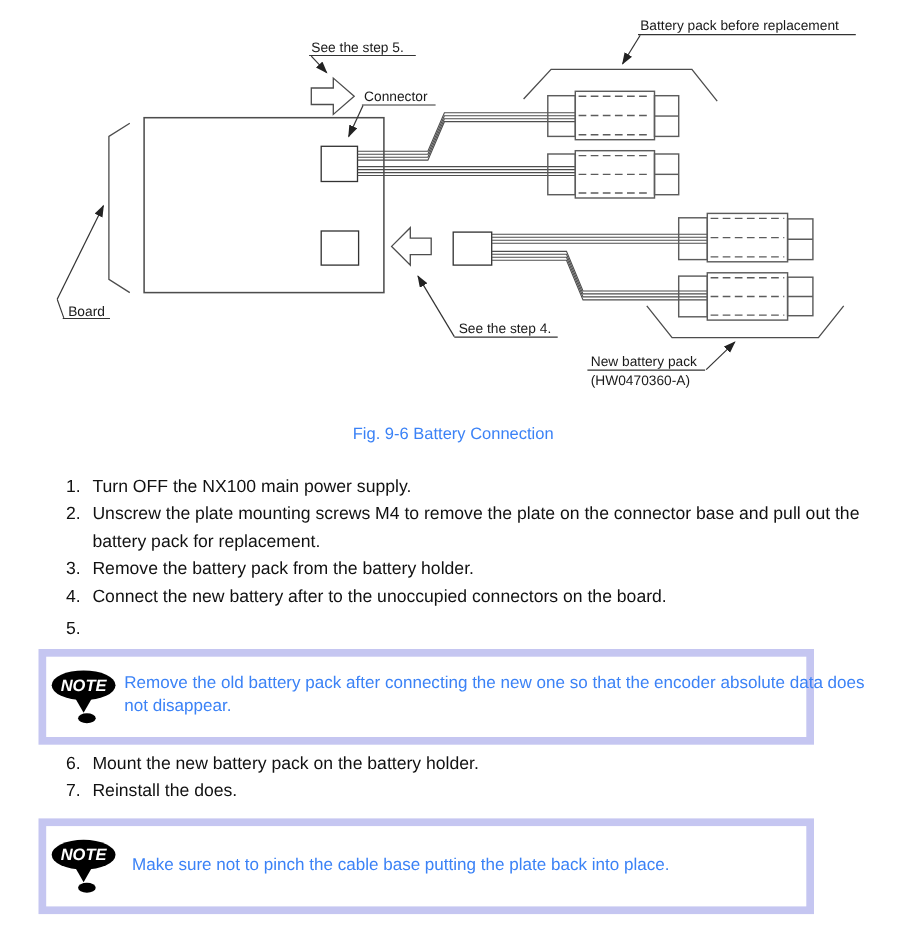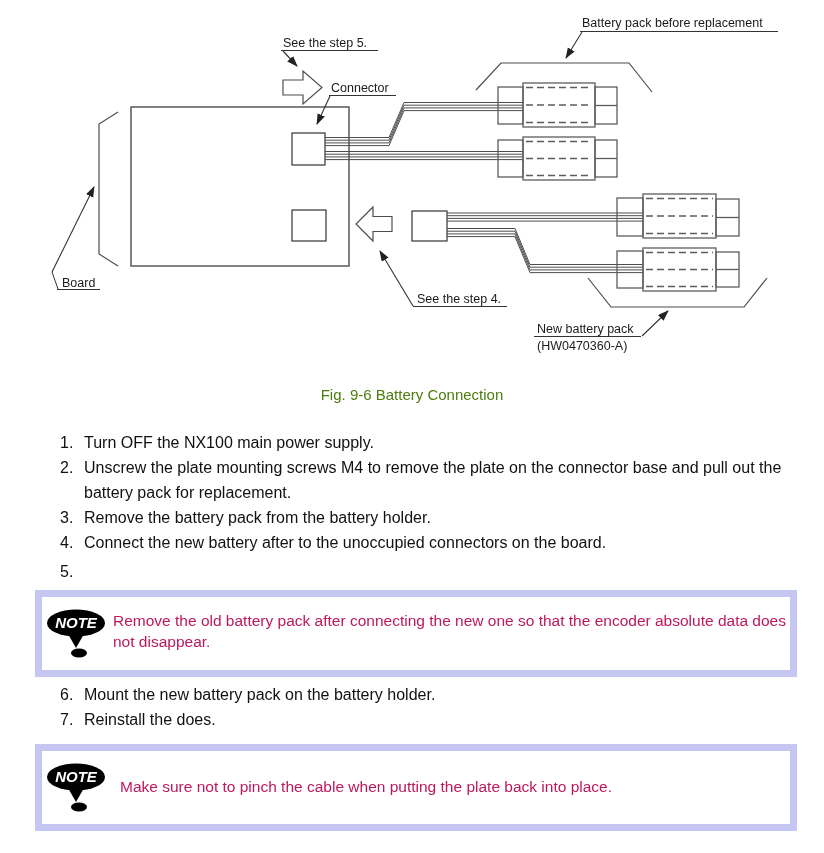--- a/index.html
+++ b/index.html
@@ -1,34 +1,34 @@
 <!DOCTYPE html>
 <html><head>
 <meta charset="utf-8">
 <style>
   html,body{margin:0;padding:0;background:#fff;}
   .page{position:relative;width:824px;height:853px;background:#fff;
         font-family:"Liberation Sans",sans-serif;color:#1a1a1a;overflow:hidden;}
   svg text{font-family:"Liberation Sans",sans-serif;}
   .diagram{position:absolute;left:0;top:0;}
   .caption{position:absolute;left:0;top:386px;width:824px;text-align:center;
-           font-size:15px;color:#4d7c0f;}
+           font-size:15px;color:#3b82f6;}
   .steps{position:absolute;left:0;width:824px;}
   .steps-1{top:430px;}
   .steps-2{top:682px;}
   .step{display:flex;padding-left:60px;font-size:16px;line-height:25px;color:#111;}
   .step .num{width:24px;flex:0 0 24px;}
   .step .txt{width:714px;}
   .step.gap-top{margin-top:4px;}
-  .note{position:absolute;left:35px;width:762px;height:87px;box-sizing:border-box;
+  .note{position:absolute;left:35px;width:705px;height:87px;box-sizing:border-box;
         background:#fff;}
   .note-1{top:590px;}
   .note-2{top:744px;}
   .note-icon{position:absolute;left:2px;top:5px;}
-  .note-txt{font-size:15.5px;line-height:21px;color:#be185d;}
+  .note-txt{font-size:15.5px;line-height:21px;color:#3b82f6;}
   .note-1 .note-txt{margin-left:71px;padding-top:13px;width:678px;}
   .note-2 .note-txt{margin-left:78px;padding-top:25px;width:660px;}
 </style>
 </head>
 <body>
 
 <div class="page">
 
   <svg class="diagram" width="824" height="362" viewBox="0 0 824 362">
     <defs>
@@ -197,16 +197,16 @@
     </div>
   </div>
 
   <div class="note note-2" style="border:7px solid #c5c6f1;">
     <svg class="note-icon" width="66" height="58" viewBox="0 0 66 58">
       <ellipse cx="32" cy="21" rx="29" ry="13.5" fill="#000"></ellipse>
       <polygon points="24,32 40,32 32,46" fill="#000"></polygon>
       <ellipse cx="35" cy="51" rx="8" ry="4.5" fill="#000"></ellipse>
       <text x="32" y="26" text-anchor="middle" font-size="15" font-weight="bold" font-style="italic" fill="#fff">NOTE</text>
     </svg>
-    <div class="note-txt">Make sure not to pinch the cable when putting the plate back into place.</div>
+    <div class="note-txt">Make sure not to pinch the cable base putting the plate back into place.</div>
   </div>
 
 </div>
 
 </body></html>

